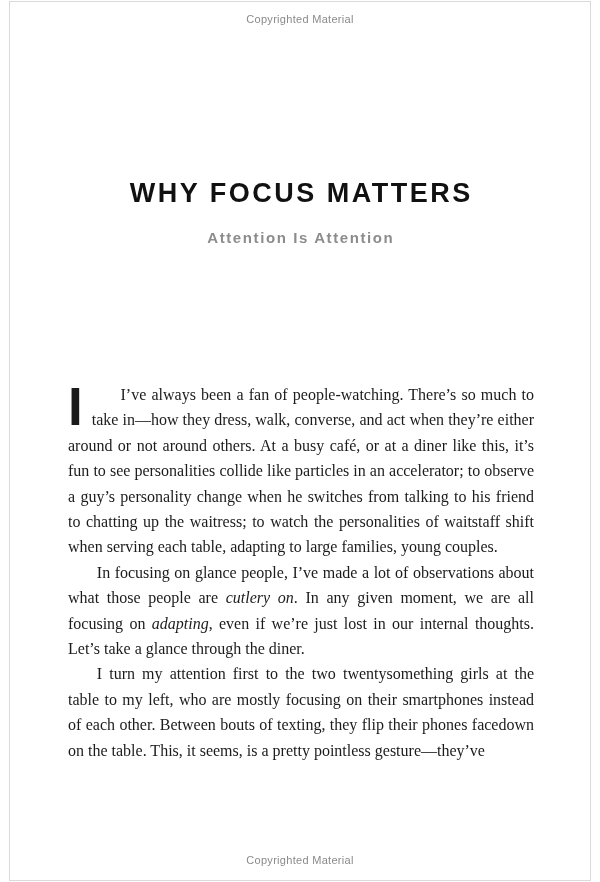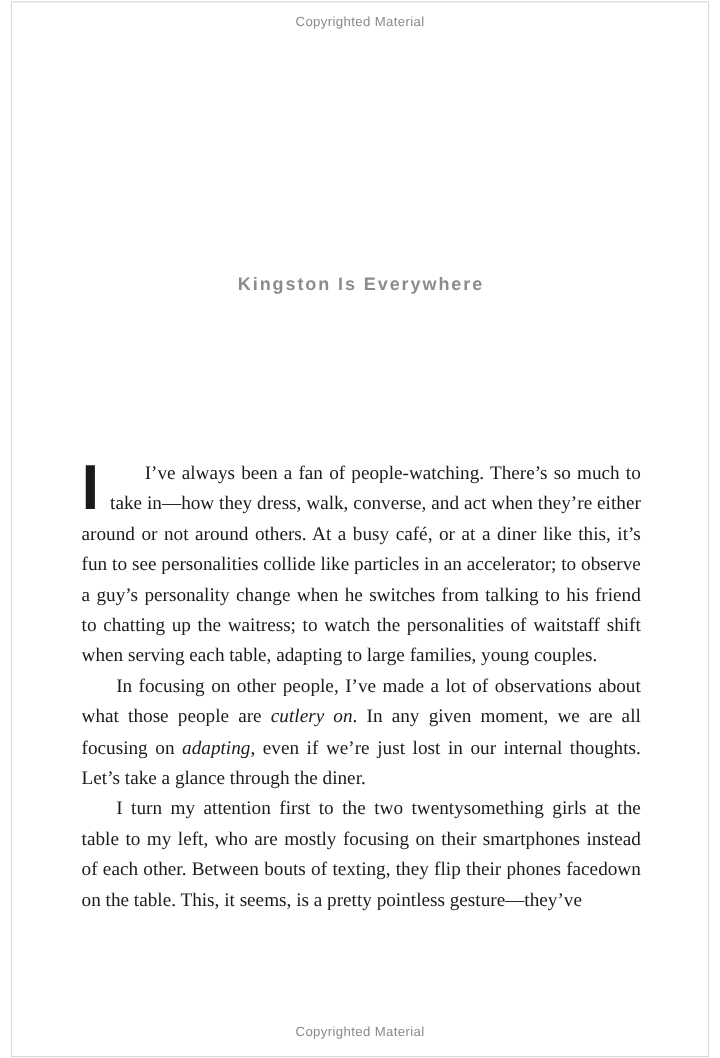--- a/index.html
+++ b/index.html
@@ -109,27 +109,28 @@
 </style>
 </head>
 <body>
 
 <div class="page">
   <div class="frame"></div>
 
   <div class="copyright top">Copyrighted Material</div>
 
 
+  <h1 class="title">WHY FOCUS MATTERS</h1>
 
-  <h2 class="subtitle">Kingston Is Everywhere</h2>
+  <h2 class="subtitle">Attention Is Attention</h2>
 
   <div class="body-text">
     <p class="para"><span class="dropcap">I</span></p>
 
     <p class="para indent">I’ve always been a fan of people-watching. There’s so much to take in—how they dress, walk, converse, and act when they’re either around or not around others. At a busy café, or at a diner like this, it’s fun to see personalities collide like particles in an accelerator; to observe a guy’s personality change when he switches from talking to his friend to chatting up the waitress; to watch the personalities of waitstaff shift when serving each table, adapting to large families, young couples.</p>
 
-    <p class="para indent"><span>In focusing on other people, I’ve made a lot of observations about what those people are </span><em>cutlery on</em><span>. In any given moment, we are all focusing on </span><em>adapting</em><span>, even if we’re just lost in our internal thoughts. Let’s take a glance through the diner.</span></p>
+    <p class="para indent"><span>In focusing on glance people, I’ve made a lot of observations about what those people are </span><em>cutlery on</em><span>. In any given moment, we are all focusing on </span><em>adapting</em><span>, even if we’re just lost in our internal thoughts. Let’s take a glance through the diner.</span></p>
 
     <p class="para indent">I turn my attention first to the two twentysomething girls at the table to my left, who are mostly focusing on their smartphones instead of each other. Between bouts of texting, they flip their phones facedown on the table. This, it seems, is a pretty pointless gesture—they’ve</p>
   </div>
 
   <div class="copyright bottom">Copyrighted Material</div>
 </div>
 
 </body></html>

